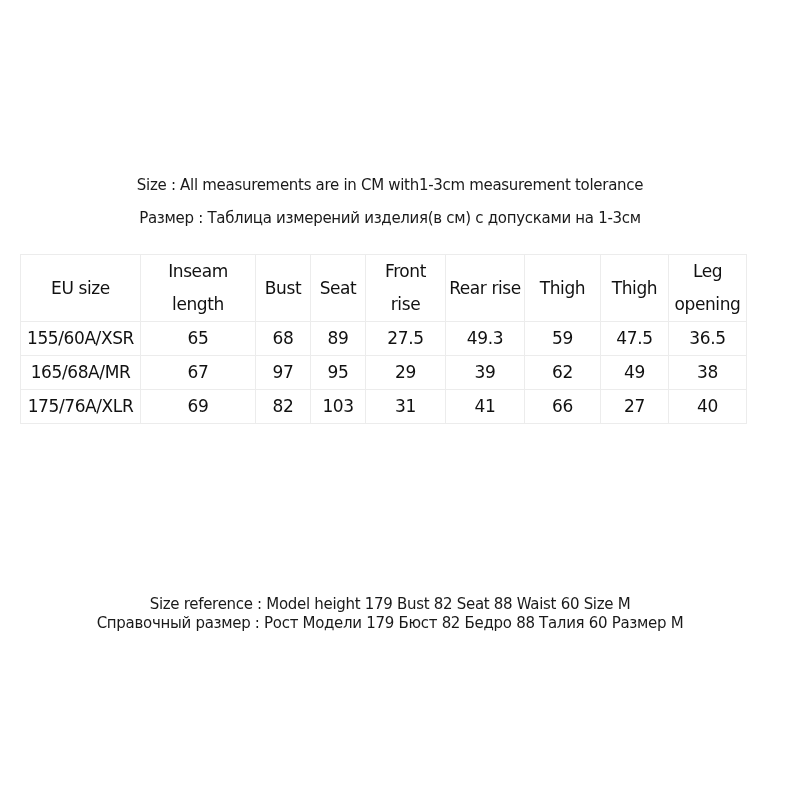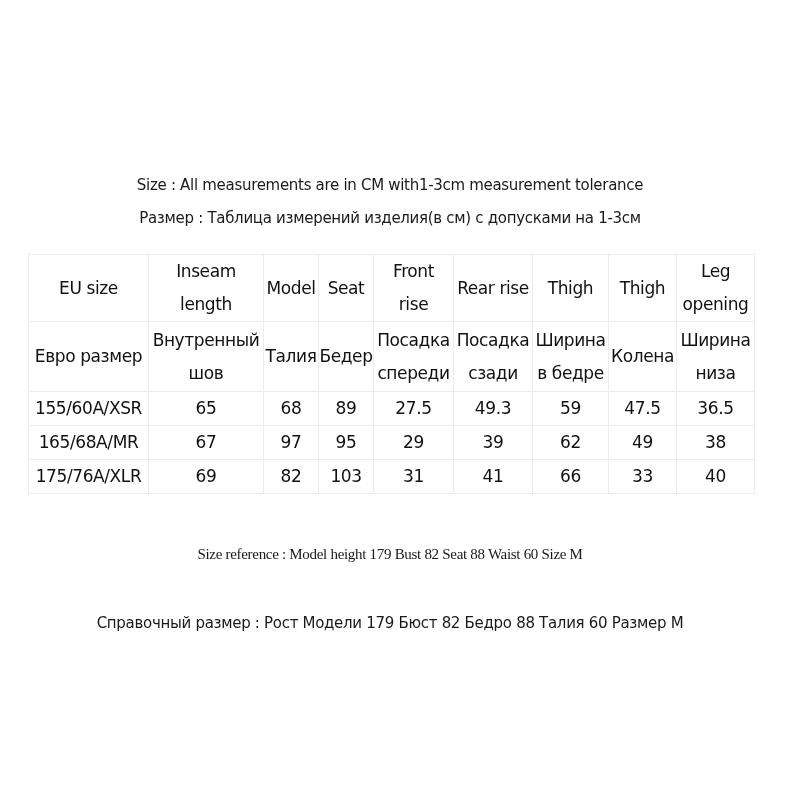--- a/index.html
+++ b/index.html
@@ -2,23 +2,23 @@
 <html><head>
   <meta charset="utf-8">
   <style>
     html, body { margin: 0; padding: 0; background: #ffffff; }
     body { width: 800px; height: 800px; position: relative; overflow: hidden;
            font-family: "DejaVu Sans", sans-serif; color: #111111; }
     .line { position: absolute; left: 0; width: 780px; text-align: center;
             font-size: 15px; letter-spacing: -0.3px; color: #1a1a1a; }
     #l1 { top: 176px; }
     #l2 { top: 209px; }
-    #l3 { top: 546px; font-family: Liberation Serif, serif; }
+    #l3 { top: 595px; }
     #l4 { top: 614px; }
-    table.size-table { position: absolute; left: 28px; top: 254px;
+    table.size-table { position: absolute; left: 20px; top: 254px;
                        border-collapse: collapse; table-layout: fixed; }
     table.size-table td { border: 1px solid #ececec; text-align: center; vertical-align: middle;
                           font-size: 17px; line-height: 33px; padding: 0; color: #111111;
                           letter-spacing: -0.4px; white-space: nowrap; overflow: visible; }
     table.size-table tr.hdr td { height: 66px; }
     table.size-table tr.hdr2 td { height: 69px; }
     table.size-table tr.data td { height: 33px; }
   </style>
 </head>
 <body>
@@ -35,38 +35,27 @@
       <col style="width: 80px;">
       <col style="width: 79px;">
       <col style="width: 76px;">
       <col style="width: 68px;">
       <col style="width: 78px;">
     </colgroup>
   <tbody id="tbody">
       <tr class="hdr">
         <td>EU size</td>
         <td>Inseam<br>length</td>
-        <td>Model</td>
+        <td>Bust</td>
         <td>Seat</td>
         <td>Front<br>rise</td>
         <td>Rear rise</td>
         <td>Thigh</td>
         <td>Thigh</td>
         <td>Leg<br>opening</td>
-      </tr>
-      <tr class="hdr2">
-        <td>Евро размер</td>
-        <td>Внутренный<br>шов</td>
-        <td>Талия</td>
-        <td>Бедер</td>
-        <td>Посадка<br>спереди</td>
-        <td>Посадка<br>сзади</td>
-        <td>Ширина<br>в бедре</td>
-        <td>Колена</td>
-        <td>Ширина<br>низа</td>
       </tr>
       <tr class="data">
         <td>155/60A/XSR</td>
         <td>65</td>
         <td>68</td>
         <td>89</td>
         <td>27.5</td>
         <td>49.3</td>
         <td>59</td>
         <td>47.5</td>
@@ -84,20 +73,20 @@
         <td>38</td>
       </tr>
       <tr class="data">
         <td>175/76A/XLR</td>
         <td>69</td>
         <td>82</td>
         <td>103</td>
         <td>31</td>
         <td>41</td>
         <td>66</td>
-        <td>33</td>
+        <td>27</td>
         <td>40</td>
       </tr>
     </tbody>
 </table>
 
 <div id="l3" class="line">Size reference : Model  height 179  Bust 82  Seat 88  Waist 60  Size M</div>
 <div id="l4" class="line">Справочный размер : Рост Модели 179 Бюст 82 Бедро 88 Талия 60 Размер M</div>
 
 </body></html>

